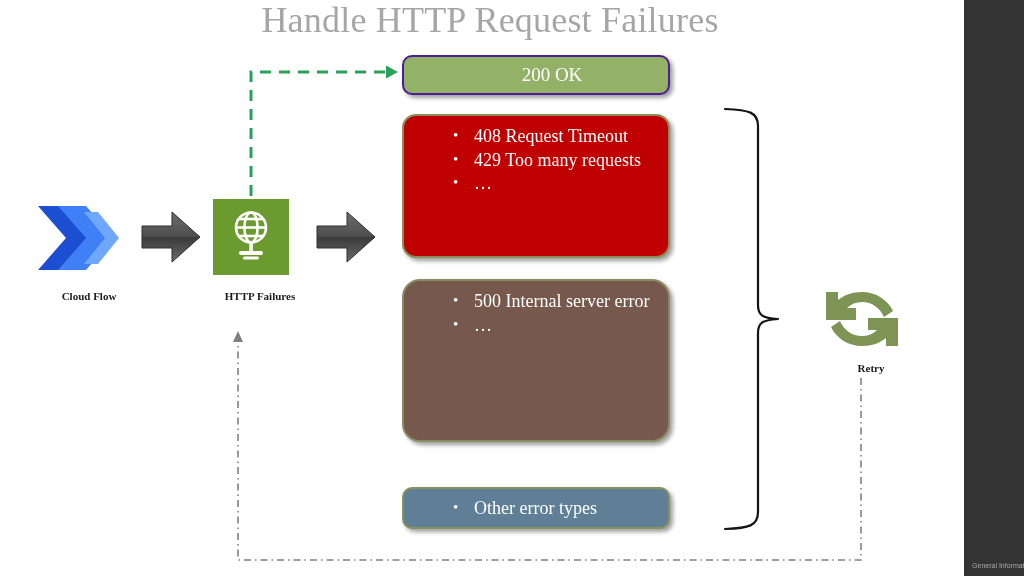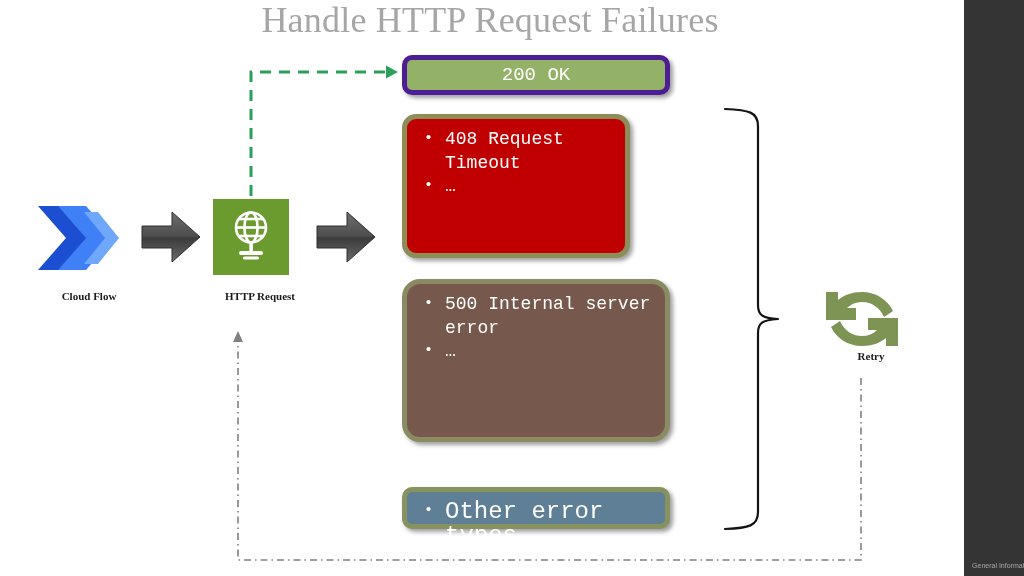--- a/index.html
+++ b/index.html
@@ -52,42 +52,43 @@
     line-height: 9px;
     color: #a9a9a9;
     white-space: nowrap;
   }
 
   
   .box {
     position: absolute;
     box-sizing: border-box;
     border-radius: 10px;
-    border: 5px solid #4c1d95;
+    border: 2px solid #4c1d95;
     box-shadow: 3px 3px 4px rgba(0,0,0,0.38);
     color: #ffffff;
-    font-family: Liberation Mono, monospace;
+    font-family: Liberation Serif, serif;
+    padding-left: 32px;
   }
 
   .box-ok {
     left: 386px;
     top: 55px;
     width: 268px;
     height: 40px;
     background: #93b167;
     display: flex;
     align-items: center;
     justify-content: center;
     font-size: 19px;
   }
 
   .box-red {
     left: 386px;
     top: 114px;
-    width: 228px;
+    width: 268px;
     height: 144px;
     background: #c00000;
     border-color: #8d8d5a;
     border-radius: 14px;
   }
 
   .box-brown {
     left: 386px;
     top: 279px;
     width: 268px;
@@ -110,21 +111,21 @@
   
   .bullets {
     margin: 0;
     padding: 9px 10px 0 38px;
     list-style: none;
     font-size: 18px;
     line-height: 23.5px;
   }
   .box-blue .bullets {
     padding-top: 8px;
-    font-size: 24px;
+    font-size: 18px;
   }
   .bullets li {
     position: relative;
     white-space: normal;
   }
   .bullets li::before {
     content: "\2022";
     position: absolute;
     left: -21px;
     top: -1px;
@@ -244,43 +245,44 @@
         <ellipse cx="38" cy="28.5" rx="6.6" ry="15"></ellipse>
         <line x1="23" y1="28.5" x2="53" y2="28.5"></line>
         <line x1="26" y1="20" x2="50" y2="20"></line>
         <line x1="26" y1="37" x2="50" y2="37"></line>
       </g>
       <rect x="36.3" y="43" width="3.6" height="9" fill="#ffffff"></rect>
       <rect x="26" y="52" width="24" height="4" rx="2" fill="#ffffff"></rect>
       <rect x="30" y="57.5" width="16" height="3" rx="1.5" fill="#ffffff"></rect>
     </svg>
   </div>
-  <div class="node-caption" style="left:173px; top:290px; width:124px;">HTTP Request</div>
+  <div class="node-caption" style="left:173px; top:290px; width:124px;">HTTP Failures</div>
 
   <div class="retry-icon">
     <svg width="80" height="66" viewBox="0 0 80 66">
       <g fill="#7d9455">
         <path d="M40,6 C54,6 66,14 71,25 L62,31 C58,22 50,16 40,16
                  C34,16 29,18 25,22 L34,22 L34,34 L4,34 L4,6 L16,6 L16,14
                  C22,9 30,6 40,6 Z"></path>
         <path d="M40,60 C26,60 14,52 9,41 L18,35 C22,44 30,50 40,50
                  C46,50 51,48 55,44 L46,44 L46,32 L76,32 L76,60 L64,60 L64,52
                  C58,57 50,60 40,60 Z"></path>
       </g>
     </svg>
   </div>
-  <div class="node-caption" style="left:796px; top:350px; width:100px;">Retry</div>
+  <div class="node-caption" style="left:796px; top:362px; width:100px;">Retry</div>
 
   <div class="box box-ok">
     <span>200 OK</span>
   </div>
 
   <div class="box box-red">
     <ul class="bullets">
       <li>408 Request Timeout</li>
+      <li>429 Too many requests</li>
       <li class="dots">…</li>
     </ul>
   </div>
 
   <div class="box box-brown">
     <ul class="bullets">
       <li>500 Internal server error</li>
       <li class="dots">…</li>
     </ul>
   </div>

